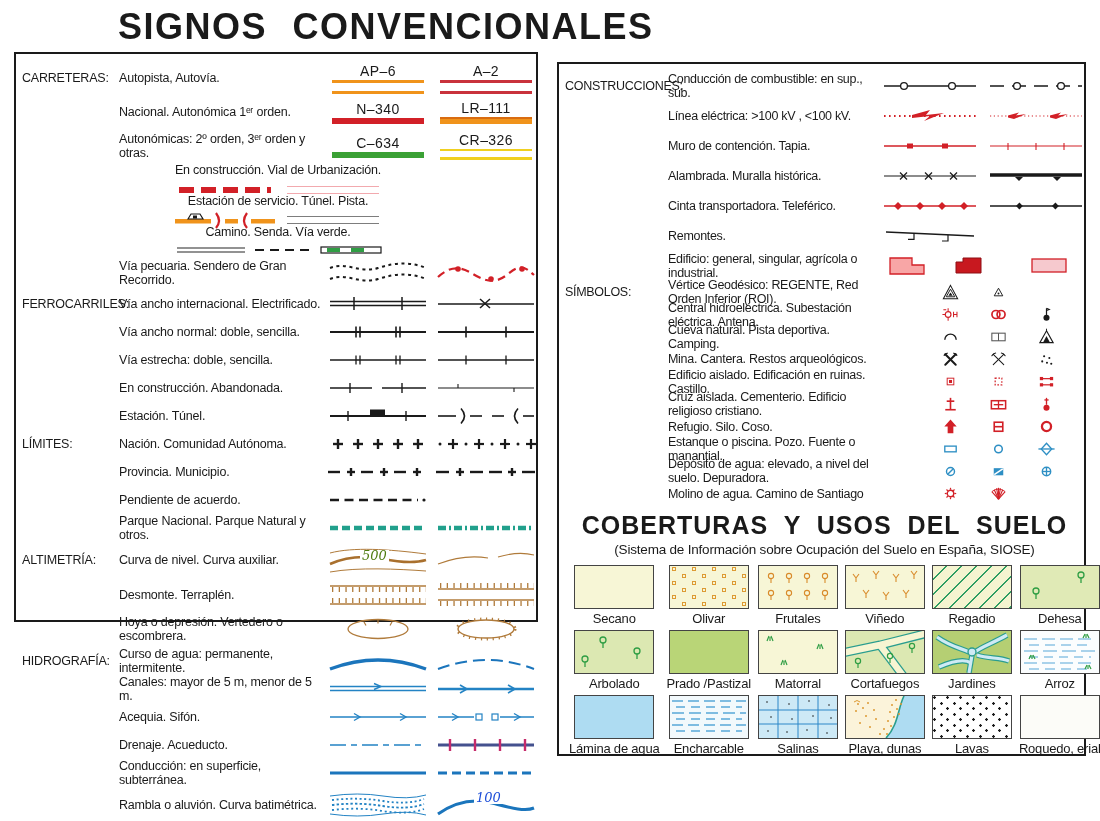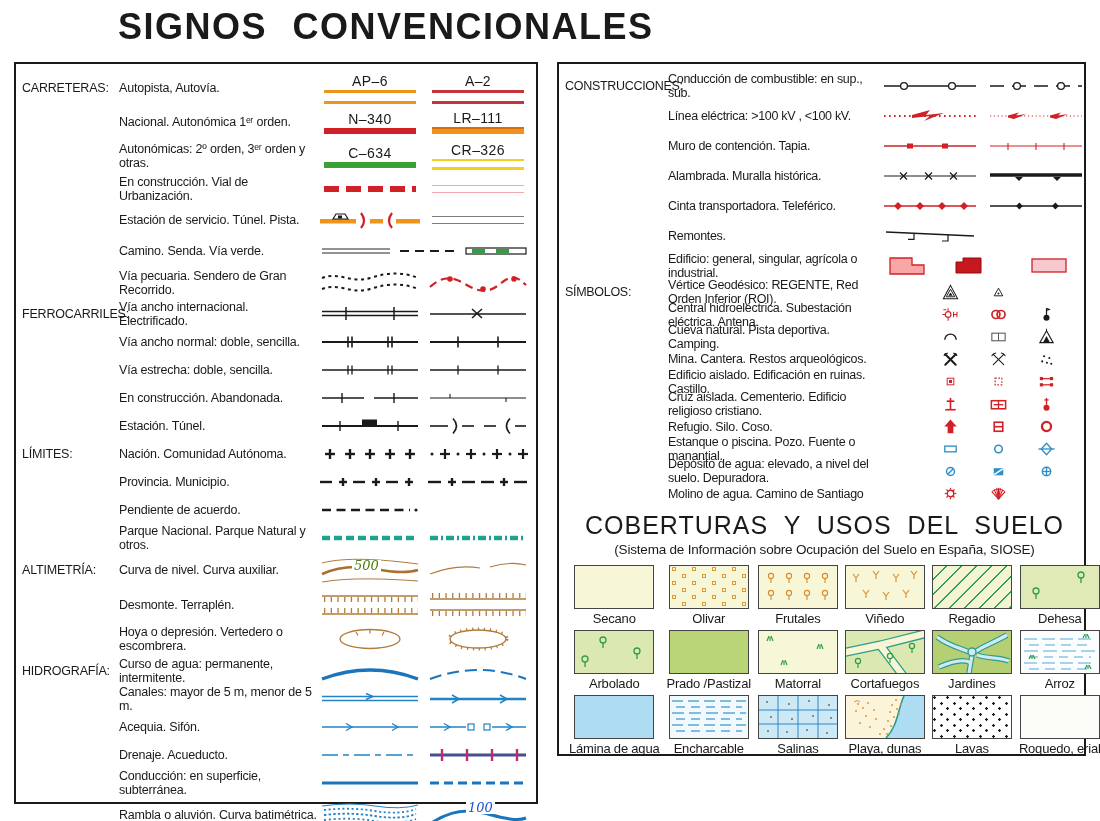--- a/index.html
+++ b/index.html
@@ -1,24 +1,24 @@
 <!DOCTYPE html>
 <html><head>
 <meta charset="utf-8">
 <style>
   html,body{margin:0;padding:0;background:#fff;}
   #stage{position:relative;width:1100px;height:821px;background:#fff;overflow:hidden;
          font-family:"Liberation Sans","DejaVu Sans",sans-serif;color:#1a1a1a;}
   #main-title{position:absolute;left:118px;top:6px;font-size:36px;font-weight:bold;
               letter-spacing:1.5px;word-spacing:14px;white-space:nowrap;}
   .panel{position:absolute;border:2px solid #1a1a1a;background:#fff;box-sizing:border-box;}
-  #left-panel{left:14px;top:62px;width:524px;height:742px;padding:7px 8px 0 6px;}
+  #left-panel{left:14px;top:52px;width:524px;height:570px;padding:7px 0 0 6px;}
   #right-panel{left:557px;top:62px;width:529px;height:694px;padding:7px 0 0 6px;}
   .row{display:flex;align-items:center;height:28px;}
-  .h34{height:34px;} .h31{height:31px;} .h36{height:36px;} .h33{height:33px;}
+  .h34{height:34px;} .h31{height:31px;flex-direction:column;} .h36{height:36px;} .h33{height:33px;}
   .cat{width:97px;flex:none;font-size:12.5px;letter-spacing:-0.2px;}
   .desc{flex:1;font-size:12.5px;letter-spacing:-0.2px;padding-right:2px;}
   .sym{width:208px;flex:none;display:flex;align-items:center;gap:8px;}
   .cell{width:100px;flex:none;display:flex;flex-direction:column;align-items:center;justify-content:center;position:relative;}
   .cell svg{display:block;}
   .tag{font-size:14px;letter-spacing:.4px;margin-bottom:1px;}
   .rbar{width:92px;}
   .bar-ap6{height:8px;background:#fff;border-top:3px solid #f0931b;border-bottom:3px solid #f0931b;}
   .bar-a2{height:8px;background:#fff;border-top:3px solid #c9323c;border-bottom:3px solid #c9323c;}
   .bar-n340{height:6px;background:#d22027;}
@@ -34,21 +34,21 @@
                font-size:13px;color:#1d4ed8;background:#fff;padding:0 2px;line-height:12px;}
   
   .rrow{display:flex;align-items:center;height:30px;}
   .srow{display:flex;align-items:center;height:22.4px;}
   .rcat{width:103px;flex:none;font-size:12.5px;letter-spacing:-0.3px;}
   .rdesc{flex:1;font-size:12.5px;letter-spacing:-0.3px;}
   .rsym{width:202px;flex:none;display:flex;align-items:center;gap:10px;}
   .ssym{width:202px;flex:none;display:flex;align-items:center;padding-left:44px;box-sizing:border-box;}
   .scell{width:48px;flex:none;display:flex;justify-content:center;}
   #coberturas{margin-top:6px;text-align:center;}
-  #cob-title{font-size:25px;font-weight:normal;letter-spacing:1px;word-spacing:8px;text-align:center;}
+  #cob-title{font-size:25px;font-weight:bold;letter-spacing:1px;word-spacing:8px;text-align:center;}
   #cob-sub{font-size:13.5px;margin-top:2px;letter-spacing:-0.2px;}
   #lc-grid{display:grid;grid-template-columns:repeat(6,1fr);column-gap:7px;row-gap:4px;
            padding:8px 8px 0 4px;}
   .lc{display:flex;flex-direction:column;align-items:center;}
   .lc .sw{width:80px;height:44px;border:1px solid #444;box-sizing:border-box;}
   .lc .lbl{font-size:13px;margin-top:2px;white-space:nowrap;letter-spacing:-0.2px;}
   .sw-secano{background:#f7f6d6;}
   .sw-olivar{background-color:#f7f6d6;
     background-image:radial-gradient(circle,rgba(0,0,0,0) 1.1px,#dd9a33 1.3px 2.2px,rgba(0,0,0,0) 2.5px),
                      radial-gradient(circle,rgba(0,0,0,0) 1.1px,#dd9a33 1.3px 2.2px,rgba(0,0,0,0) 2.5px);

